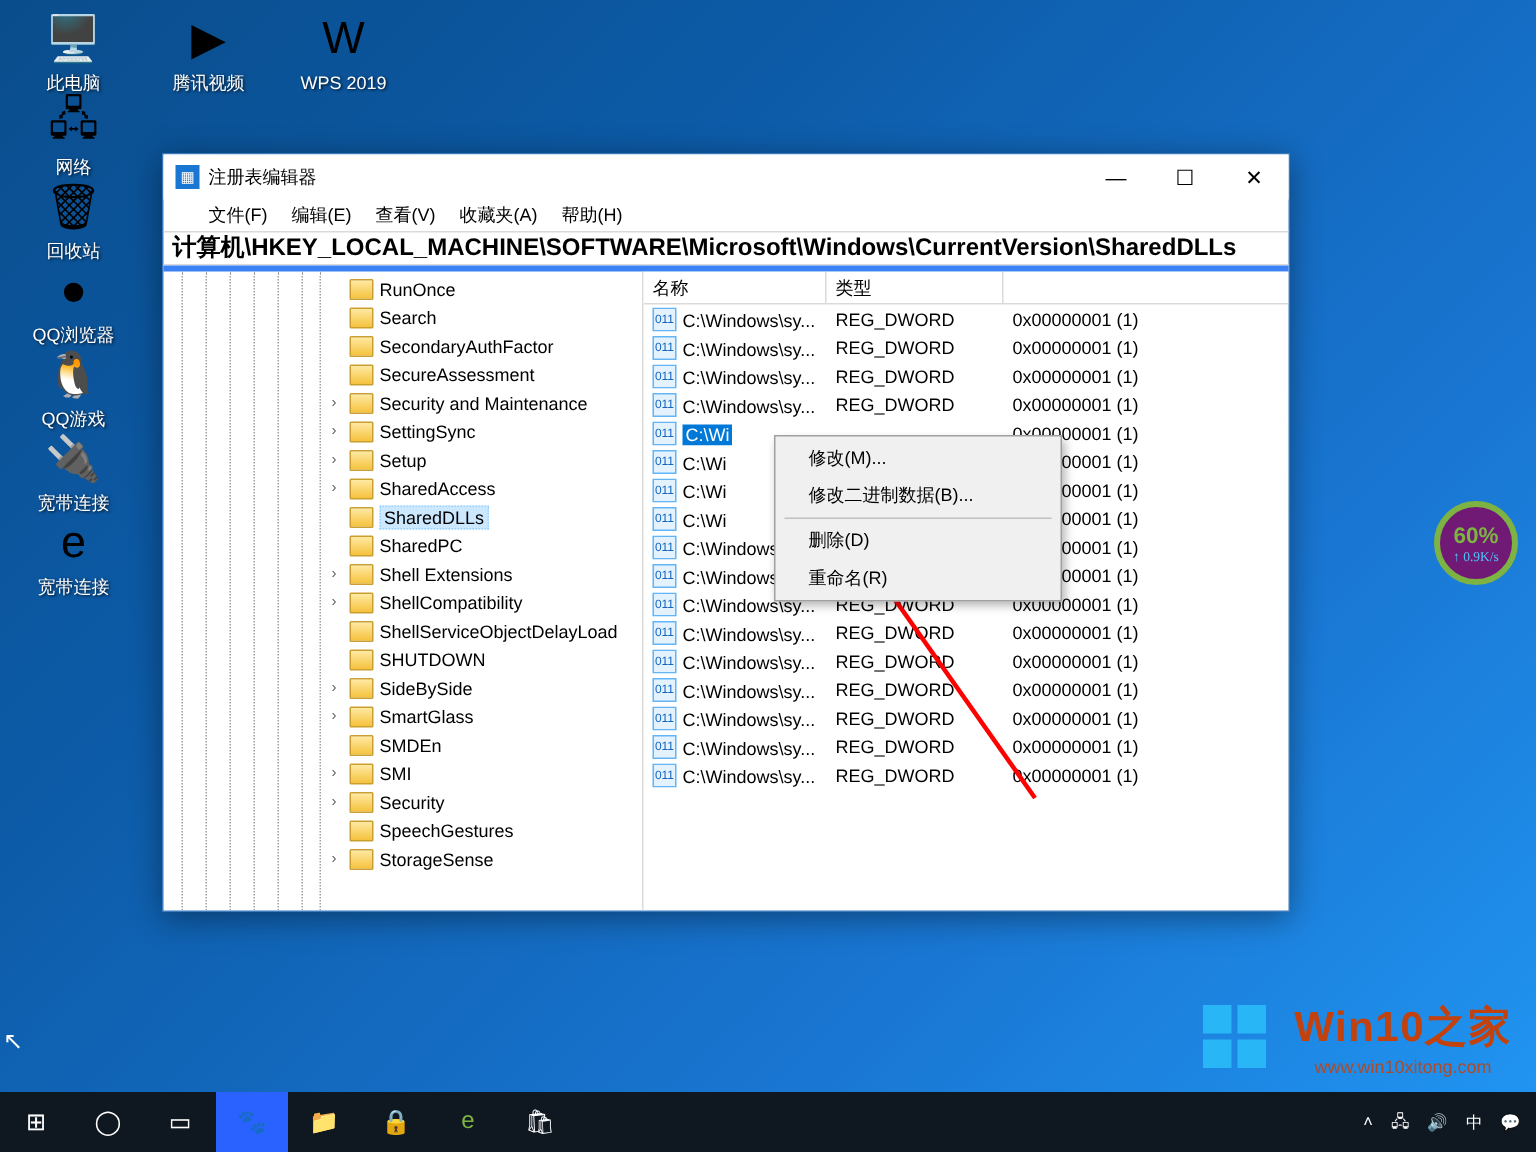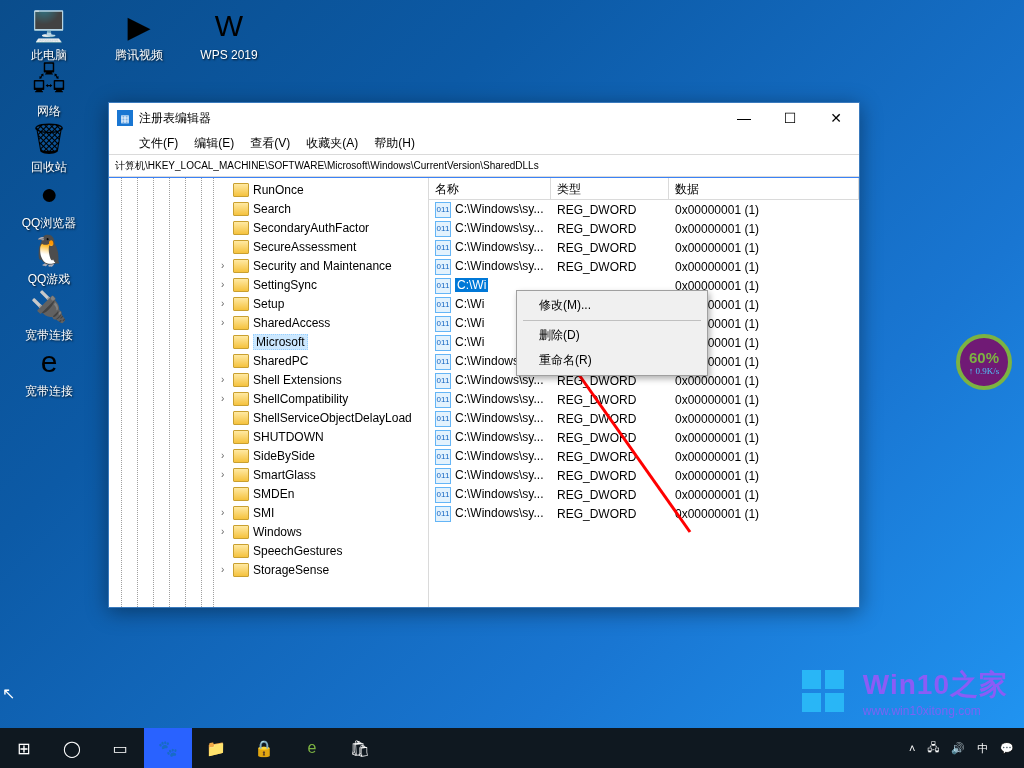--- a/index.html
+++ b/index.html
@@ -13,61 +13,61 @@
 
 .window { position:absolute; top:102px; left:108px; width:752px; height:506px; background:#fff; border:1px solid #3a7abd; box-shadow:0 4px 20px rgba(0,0,0,.4); display:flex; flex-direction:column; z-index:10; }
 .titlebar { height:30px; background:#fff; display:flex; align-items:center; padding:0 0 0 8px; }
 .titlebar .ticon { width:16px; height:16px; background:#1976d2; margin-right:6px; display:flex; align-items:center; justify-content:center; color:#fff; font-size:10px; }
 .titlebar .ttitle { font-size:12px; flex:1; }
 .winbtn { width:46px; height:30px; display:flex; align-items:center; justify-content:center; color:#000; font-size:14px; }
 
 .menubar { height:22px; border-bottom:1px solid #dadada; display:flex; align-items:center; padding:0 22px; font-size:12px; }
 .menubar span { padding:2px 8px; }
 
-.addrbar { height:22px; border-bottom:1px solid #dadada; display:flex; align-items:center; font-size:10px; padding:0 6px; gap:2px; }
+.addrbar { height:22px; border-bottom:1px solid #dadada; display:flex; align-items:center; font-size:16px; padding:0 6px; gap:2px;font-weight:bold; }
 .addrbar .crumb { white-space:nowrap; }
 
-.panes { flex:1; display:flex; overflow:hidden; border-top:1px solid #3b82f6; }
+.panes { flex:1; display:flex; overflow:hidden; border-top:4px solid #3b82f6; }
 .tree { width:320px; border-right:1px solid #dadada; overflow:auto; font-size:12px; padding:2px 0 2px 4px; position:relative; }
 .tree::-webkit-scrollbar, .values::-webkit-scrollbar { width:17px; height:17px; }
 .tree::-webkit-scrollbar-track, .values::-webkit-scrollbar-track { background:#f0f0f0; }
 .tree::-webkit-scrollbar-thumb, .values::-webkit-scrollbar-thumb { background:#c1c1c1; }
 
 .node { display:flex; align-items:center; height:19px; padding-left:108px; white-space:nowrap; position:relative; }
 .node .twisty { width:12px; color:#666; font-size:10px; display:inline-block; }
 .node .folder { width:16px; height:14px; background:linear-gradient(#ffe9a2,#f5c23e); border:1px solid #c9a030; border-radius:1px; margin-right:4px; flex-shrink:0; }
 .node.sel .name { background:#cce8ff; border:1px dotted #99d1ff; padding:0 2px; }
 .treelines { position:absolute; top:0; left:0; bottom:0; pointer-events:none; }
 .treelines div { position:absolute; top:0; bottom:0; border-left:1px dotted #a0a0a0; }
 
 .values { flex:1; overflow:auto; font-size:12px; position:relative; }
 .vhdr { display:flex; height:22px; border-bottom:1px solid #dadada; position:sticky; top:0; background:#fff; }
 .vhdr div { padding:3px 6px; border-right:1px solid #dadada; }
 .vcol-n { width:122px; } .vcol-t { width:118px; } .vcol-d { flex:1; }
 .vrow { display:flex; height:19px; align-items:center; padding:0; }
-.vrow .vn { width:122px; padding-left:6px; display:flex; align-items:flex-start; overflow:hidden; white-space:nowrap; }
+.vrow .vn { width:122px; padding-left:6px; display:flex; align-items:flex-end; overflow:hidden; white-space:nowrap; }
 .vrow .vt { width:118px; padding-left:6px; }
 .vrow .vd { flex:1; padding-left:6px; }
 .vrow .vicon { width:16px; height:16px; background:#e3f2fd; border:1px solid #64b5f6; margin-right:4px; flex-shrink:0; display:flex; align-items:center; justify-content:center; font-size:8px; color:#1565c0; }
 .vrow.sel .vn span.txt { background:#0078d7; color:#fff; padding:0 2px; }
 
 .ctxmenu { position:absolute; top:290px; left:516px; width:192px; background:#f0f0f0; border:1px solid #a0a0a0; box-shadow:2px 3px 6px rgba(0,0,0,.3); z-index:50; padding:2px; font-size:12px; }
 .ctxmenu .mi { padding:4px 20px; }
 .ctxmenu hr { border:none; border-top:1px solid #c0c0c0; margin:2px 4px; }
 
 .taskbar { position:absolute; bottom:0; left:0; right:0; height:40px; background:#0f1820; display:flex; align-items:center; z-index:20; }
 .tb-item { width:48px; height:40px; display:flex; align-items:center; justify-content:center; color:#fff; font-size:16px; }
 .tb-spacer { flex:1; }
 .tray { display:flex; align-items:center; color:#fff; font-size:11px; gap:12px; padding-right:10px; }
 
 .badge { position:absolute; right:12px; top:334px; width:56px; height:56px; border-radius:50%; background:#701a75; border:4px solid #7cb342; display:flex; flex-direction:column; align-items:center; justify-content:center; z-index:5; }
 .badge .pct { color:#7cb342; font-size:15px; font-weight:bold; }
 .badge .spd { color:#4fc3f7; font-size:9px;font-family:Liberation Serif, serif; }
 
-.watermark { position:absolute; right:16px; bottom:50px; z-index:3; text-align:left; color:#8b5cf6; }
+.watermark { position:absolute; right:16px; bottom:50px; z-index:3; text-align:center; color:#c2410c; }
 .watermark .w1 { font-size:28px; font-weight:bold; letter-spacing:1px; }
 .watermark .w2 { font-size:12px; opacity:.85; }
 .winlogo { position:absolute; right:180px; bottom:56px; width:42px; height:42px; z-index:3; }
 .winlogo .sq { position:absolute; width:19px; height:19px; background:#29b6f6; }
 
 .arrow { position:absolute; z-index:40; pointer-events:none; }
 .cursor { position:absolute; left:2px; top:684px; font-size:16px; color:#fff; z-index:30; }
 </style>
 </head>
 <body>
@@ -216,21 +216,21 @@
           <span class="name">Setup</span>
         </div>
         <div class="node">
           <span class="twisty">›</span>
           <span class="folder"></span>
           <span class="name">SharedAccess</span>
         </div>
         <div class="node sel">
           <span class="twisty"></span>
           <span class="folder"></span>
-          <span class="name">Microsoft</span>
+          <span class="name">SharedDLLs</span>
         </div>
         <div class="node">
           <span class="twisty"></span>
           <span class="folder"></span>
           <span class="name">SharedPC</span>
         </div>
         <div class="node">
           <span class="twisty">›</span>
           <span class="folder"></span>
           <span class="name">Shell Extensions</span>
@@ -266,38 +266,37 @@
           <span class="name">SMDEn</span>
         </div>
         <div class="node">
           <span class="twisty">›</span>
           <span class="folder"></span>
           <span class="name">SMI</span>
         </div>
         <div class="node">
           <span class="twisty">›</span>
           <span class="folder"></span>
-          <span class="name">Windows</span>
+          <span class="name">Security</span>
         </div>
         <div class="node">
           <span class="twisty"></span>
           <span class="folder"></span>
           <span class="name">SpeechGestures</span>
         </div>
         <div class="node">
           <span class="twisty">›</span>
           <span class="folder"></span>
           <span class="name">StorageSense</span>
         </div>
       </div>
     <div class="values">
       <div class="vhdr">
         <div class="vcol-n">名称</div>
         <div class="vcol-t">类型</div>
-        <div class="vcol-d">数据</div>
       </div>
       <div id="vrows">
           <div class="vrow">
             <div class="vn">
               <span class="vicon">011</span>
               <span class="txt">C:\Windows\sy...</span>
             </div>
             <div class="vt">REG_DWORD</div>
             <div class="vd">0x00000001 (1)</div>
           </div>
@@ -429,20 +428,21 @@
             <div class="vt">REG_DWORD</div>
             <div class="vd">0x00000001 (1)</div>
           </div>
         </div>
     </div>
   </div>
 </div>
 
 <div class="ctxmenu" id="ctxmenu">
     <div class="mi">修改(M)...</div>
+    <div class="mi">修改二进制数据(B)...</div>
     <hr>
     <div class="mi">删除(D)</div>
     <div class="mi">重命名(R)</div>
   </div>
 
 <svg class="arrow" style="left:560px; top:352px;" width="160" height="200">
   <defs>
       <marker id="ah" markerWidth="10" markerHeight="10" refX="2" refY="3" orient="auto">
         <path d="M0,0 L0,6 L8,3 z" fill="#ff0000"></path>
       </marker>

